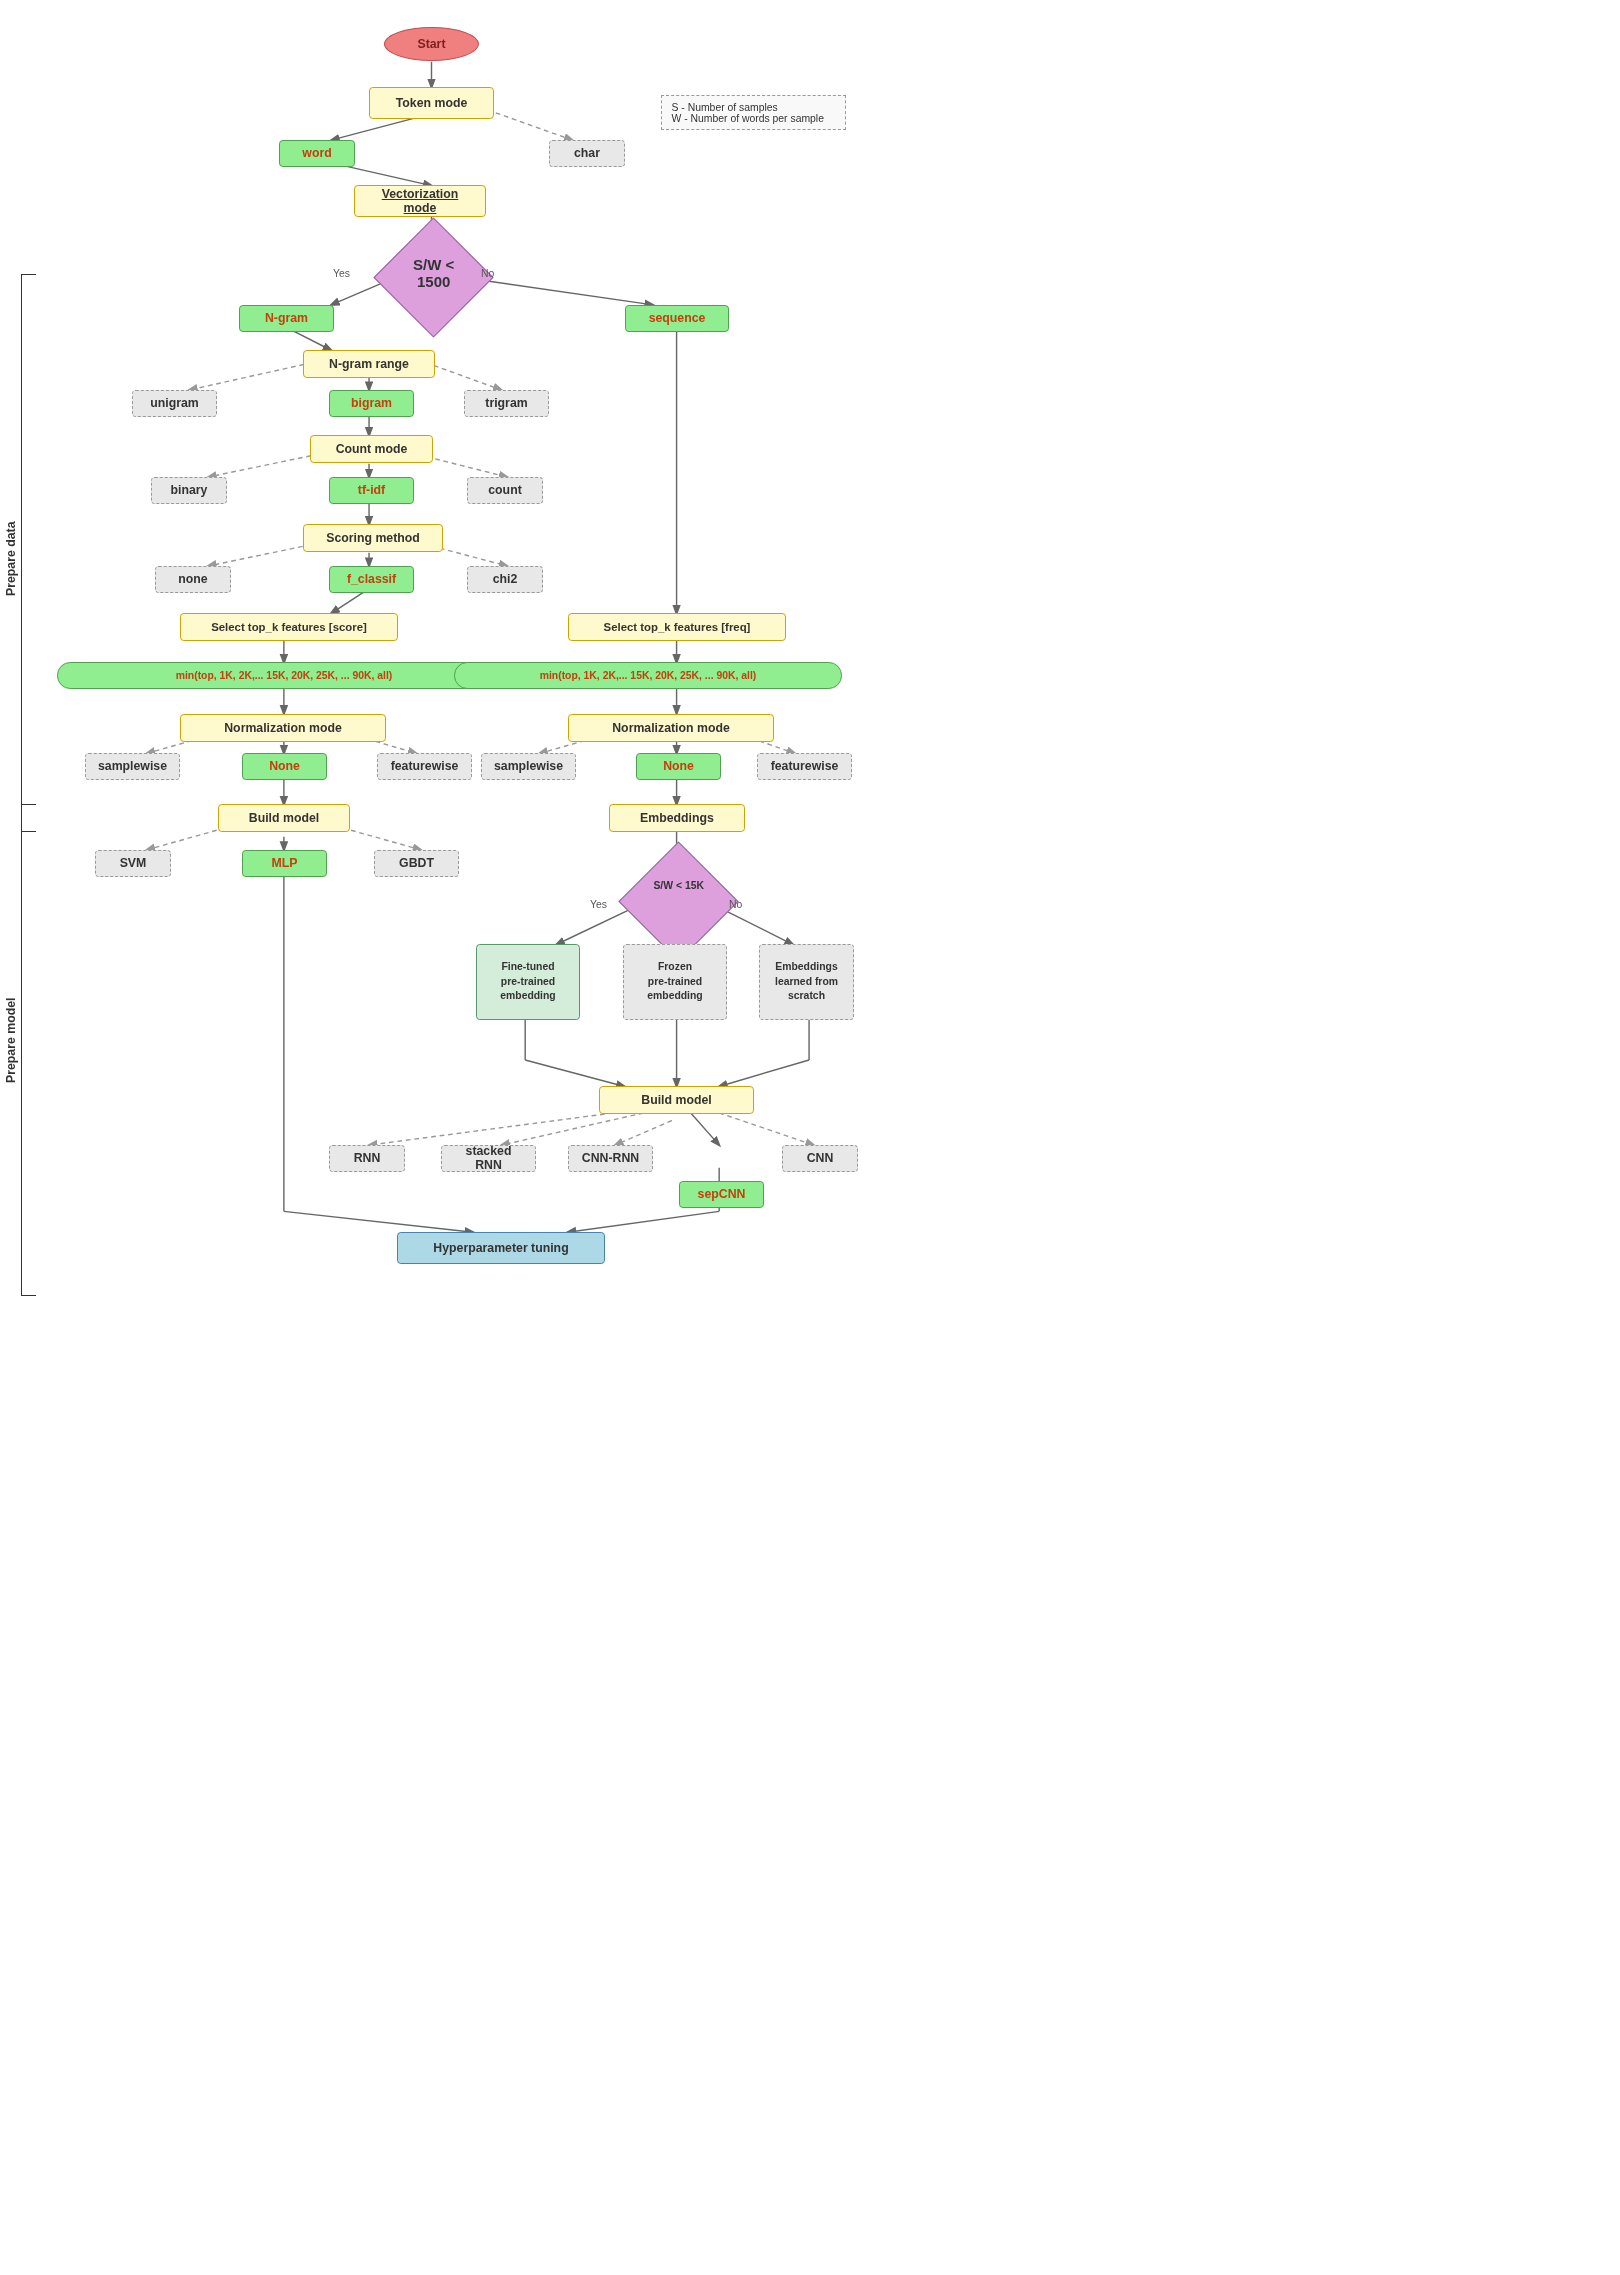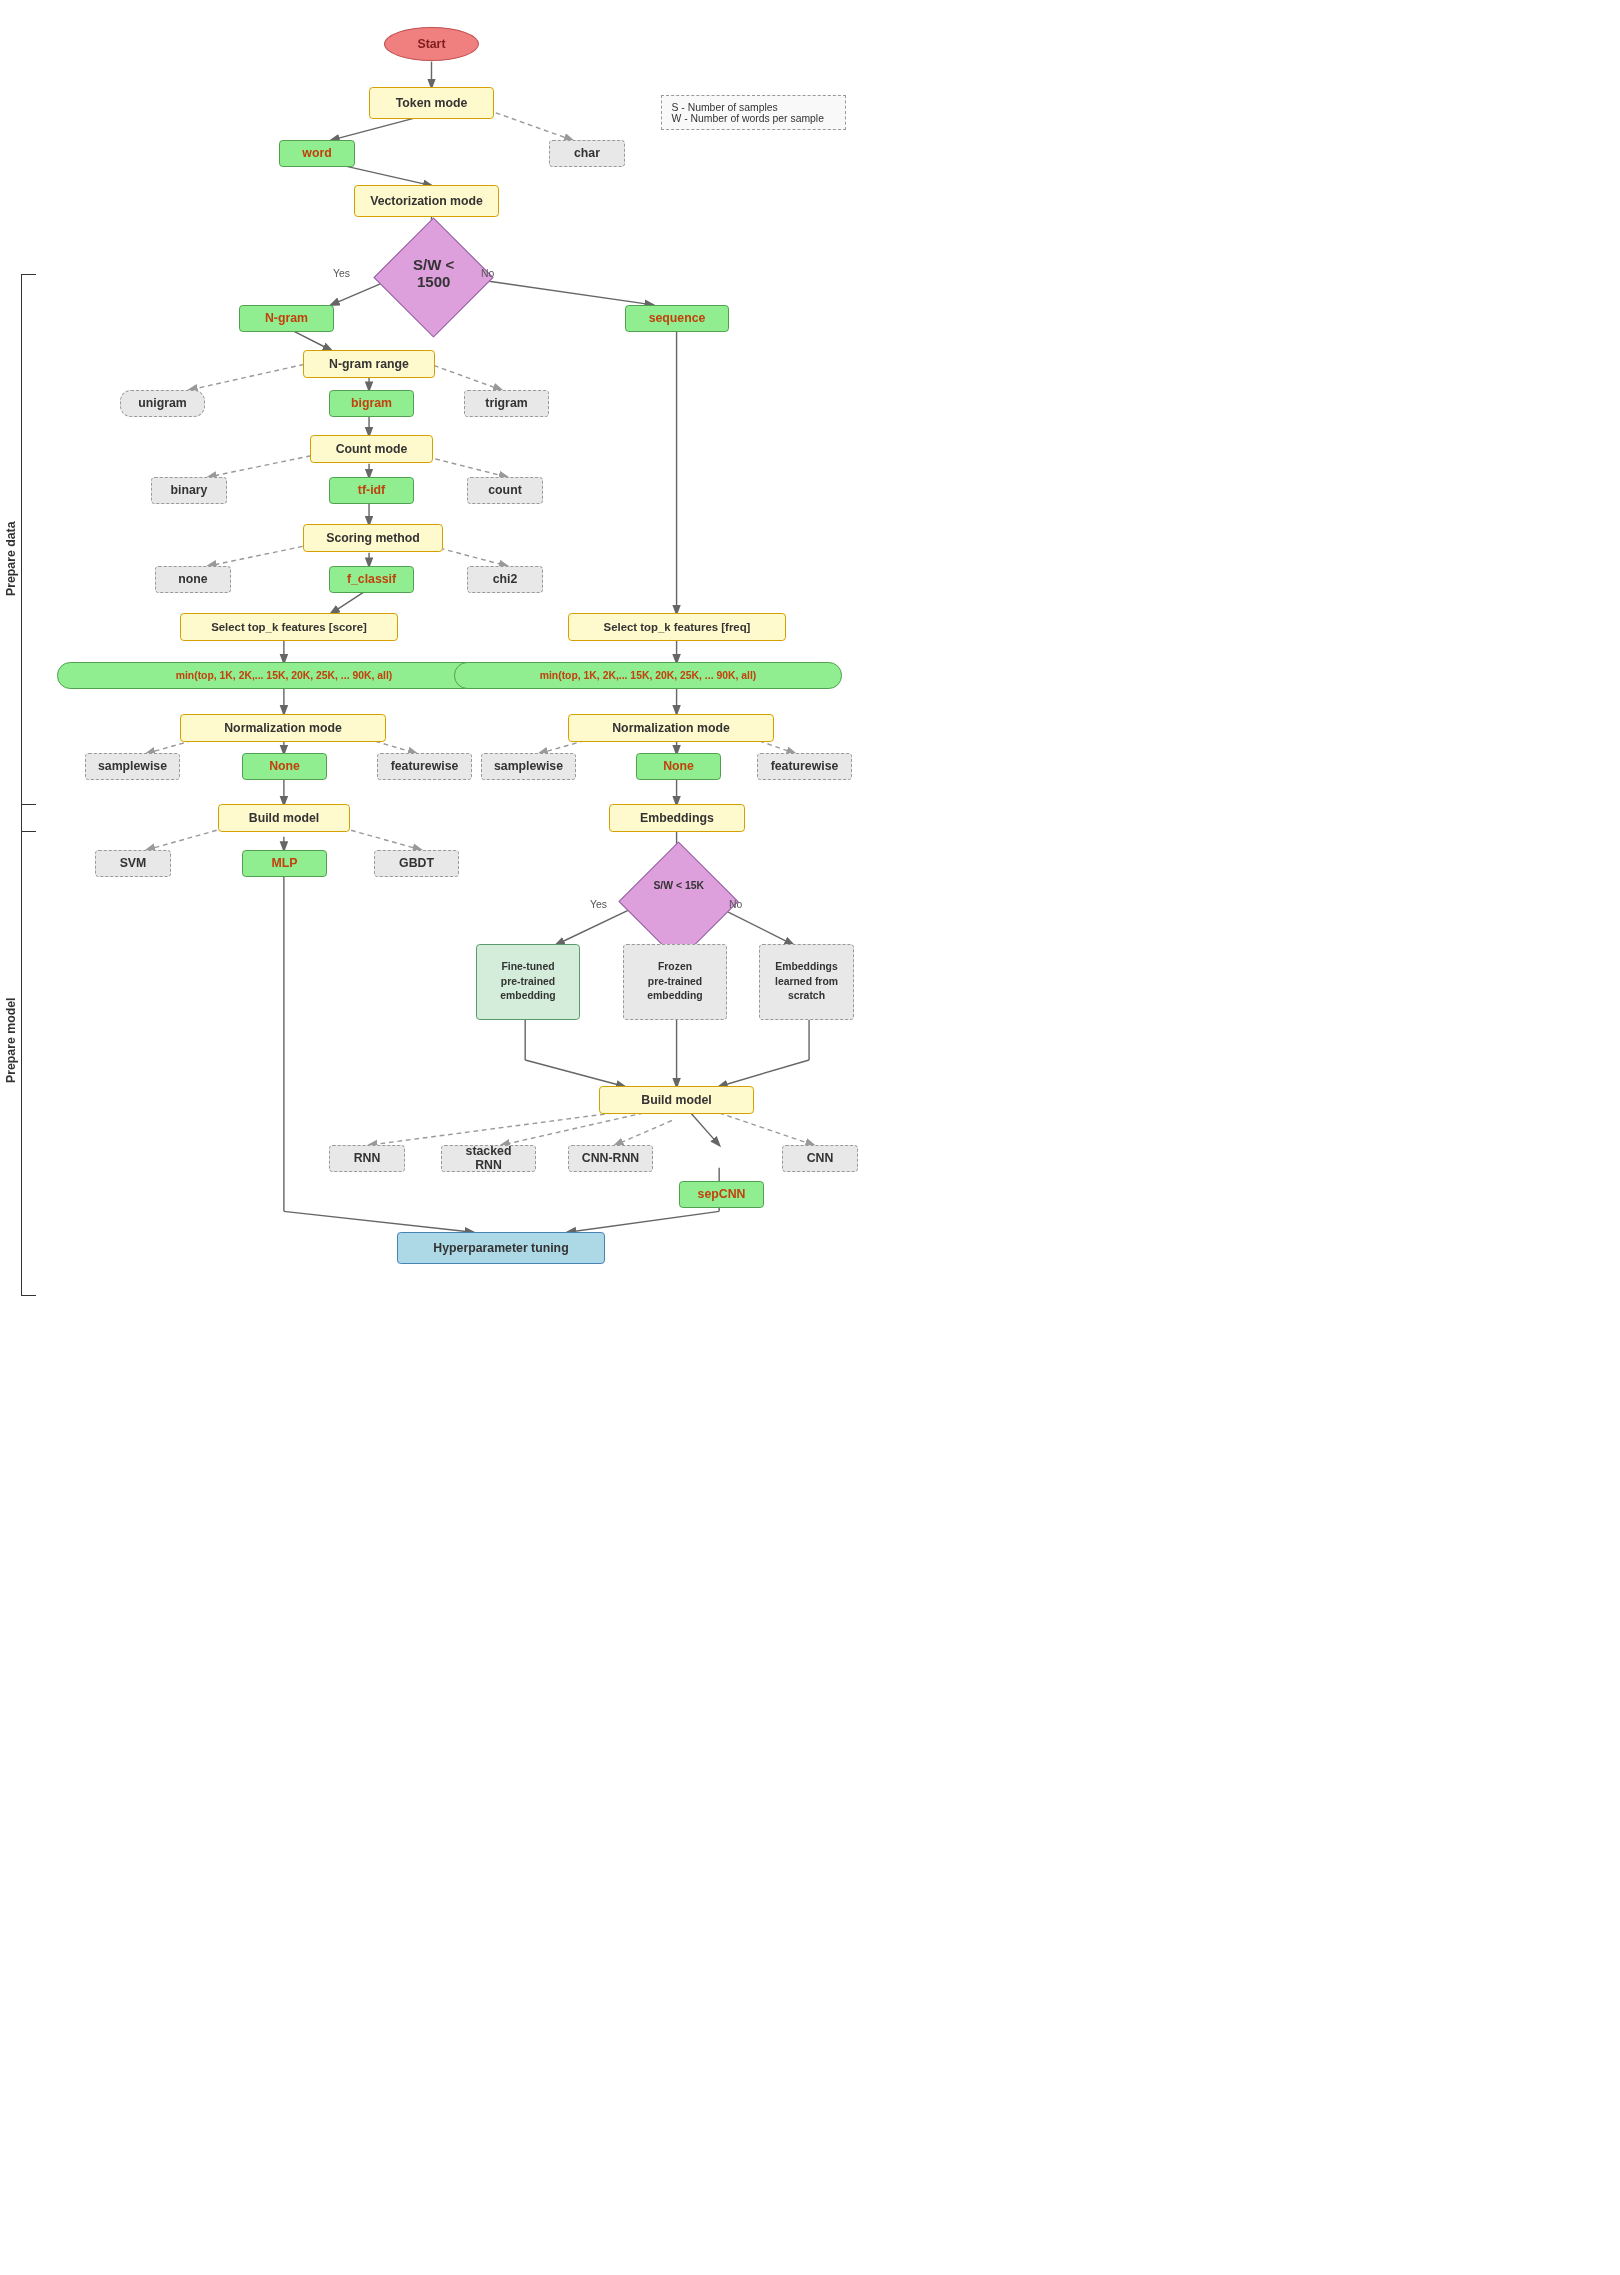--- a/index.html
+++ b/index.html
@@ -249,21 +249,21 @@
   </div>
 
   <div class="node node-rect-green" style="left:279px; top:140px; width:76px; height:26.5px;">
     <span>word</span>
   </div>
 
   <div class="node node-rect-gray" style="left:549px; top:140px; width:76px; height:26.5px;">
     <span>char</span>
   </div>
 
-  <div class="node node-rect-yellow" style="left:354px; top:185px; width:145px; height:32px;">
+  <div class="node node-rect-yellow" style="left:354px; top:185px; width:132px; height:32px;text-decoration:underline;">
     <span>Vectorization mode</span>
   </div>
 
   <div style="position:absolute; left:391px; top:235px; width:85px; height:85px;">
     <div class="node-diamond"></div>
     <div class="node-diamond-text" style="position:absolute; top:21px; left:4.7px; width:76px; font-size:15px; font-weight:bold; text-align:center;">
       <span>S/W &lt; 1500</span>
     </div>
   </div>
 
@@ -280,21 +280,21 @@
   </div>
 
   <div class="node node-rect-green" style="left:625px; top:305px; width:104px; height:26.5px;">
     <span>sequence</span>
   </div>
 
   <div class="node node-rect-yellow" style="left:303px; top:350px; width:132px; height:28px;">
     <span>N-gram range</span>
   </div>
 
-  <div class="node node-rect-gray" style="left:120px; top:390px; width:85px; height:26.5px;border-radius:11px;">
+  <div class="node node-rect-gray" style="left:132px; top:390px; width:85px; height:26.5px;">
     <span>unigram</span>
   </div>
 
   <div class="node node-rect-green" style="left:329px; top:390px; width:85px; height:26.5px;">
     <span>bigram</span>
   </div>
 
   <div class="node node-rect-gray" style="left:464px; top:390px; width:85px; height:26.5px;">
     <span>trigram</span>
   </div>

